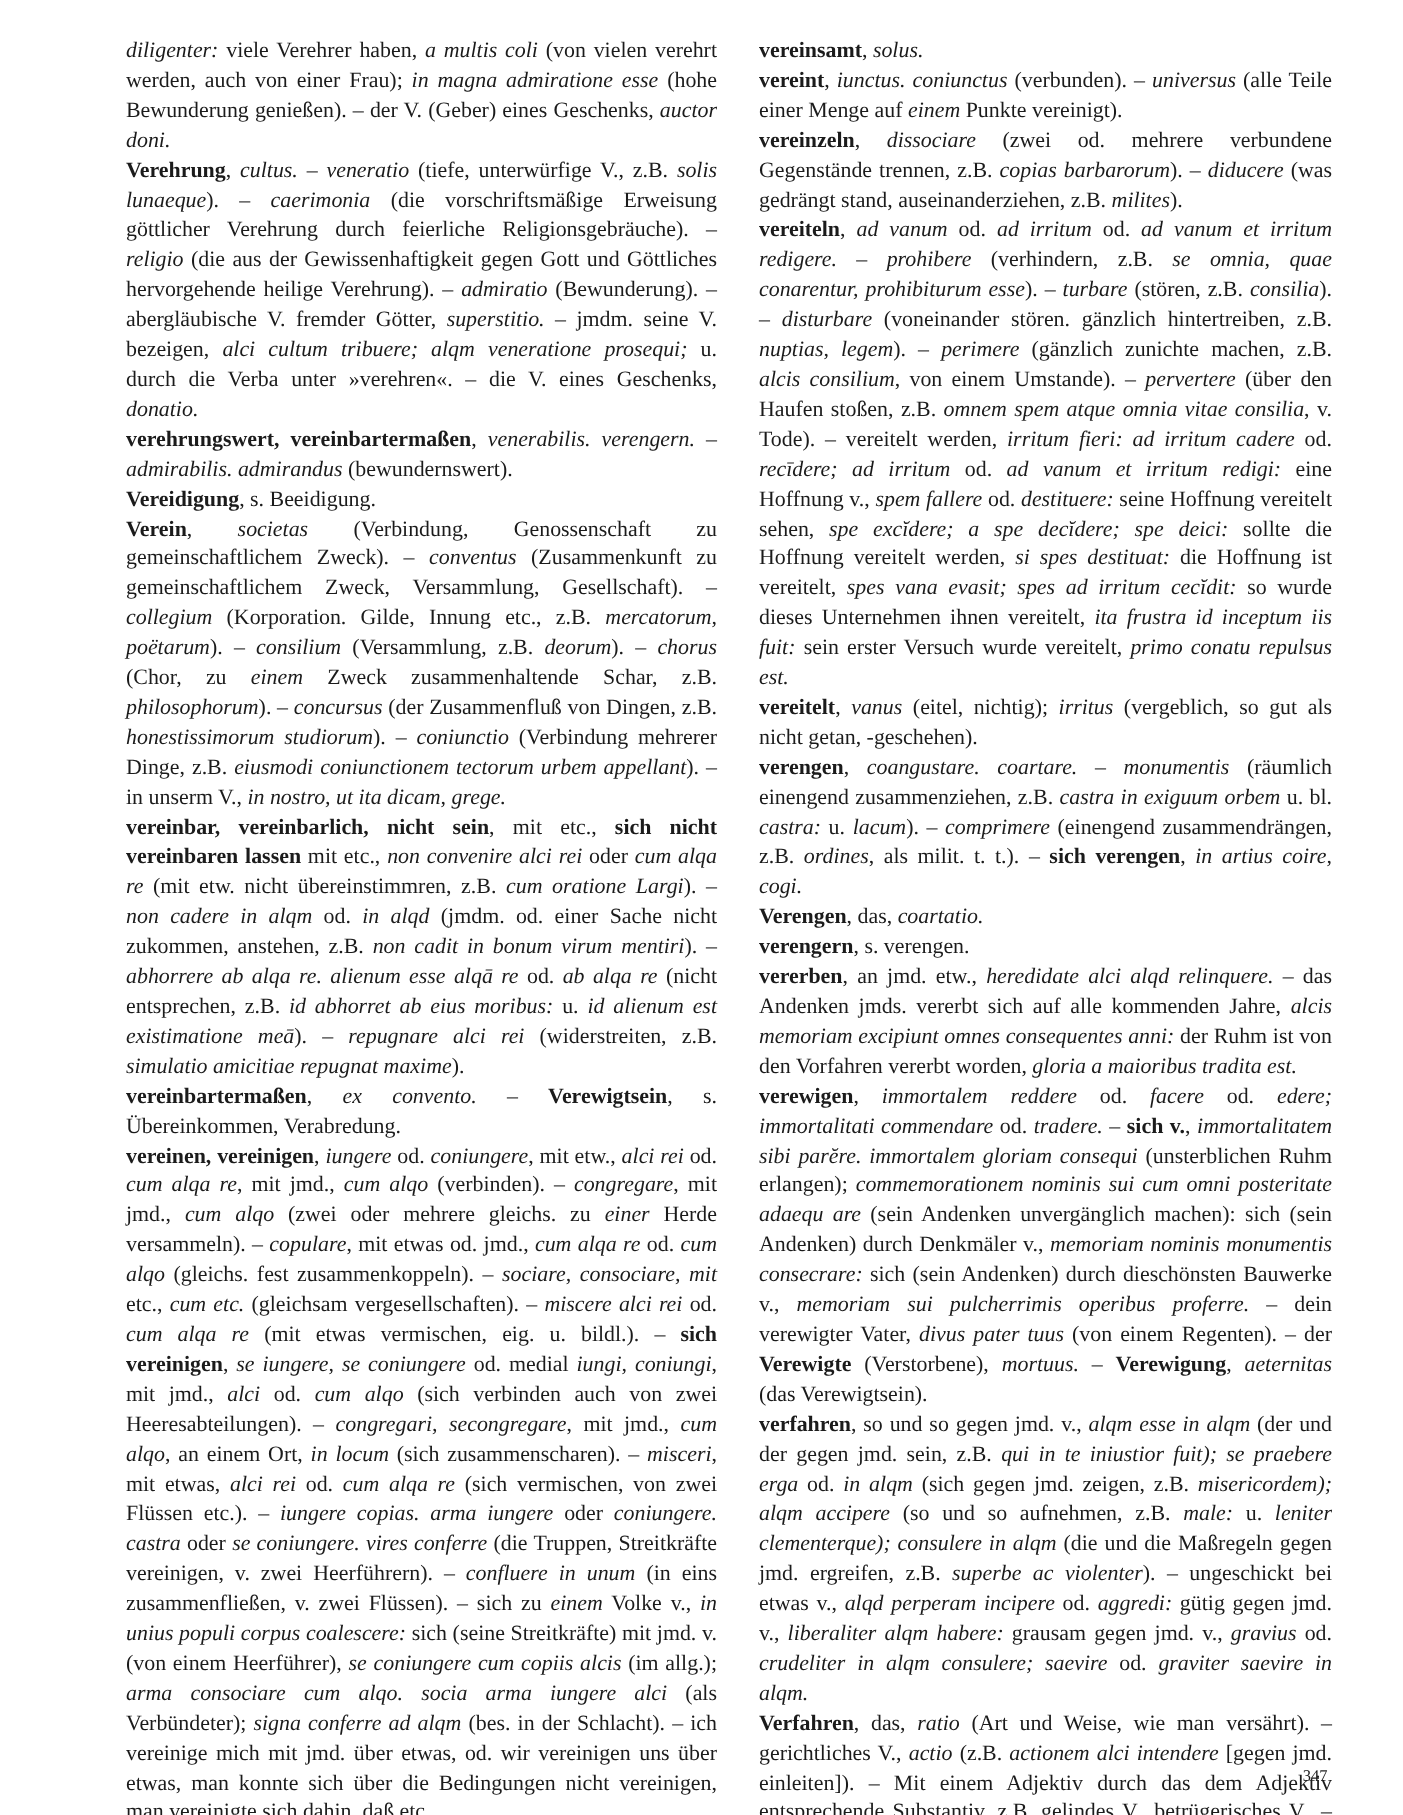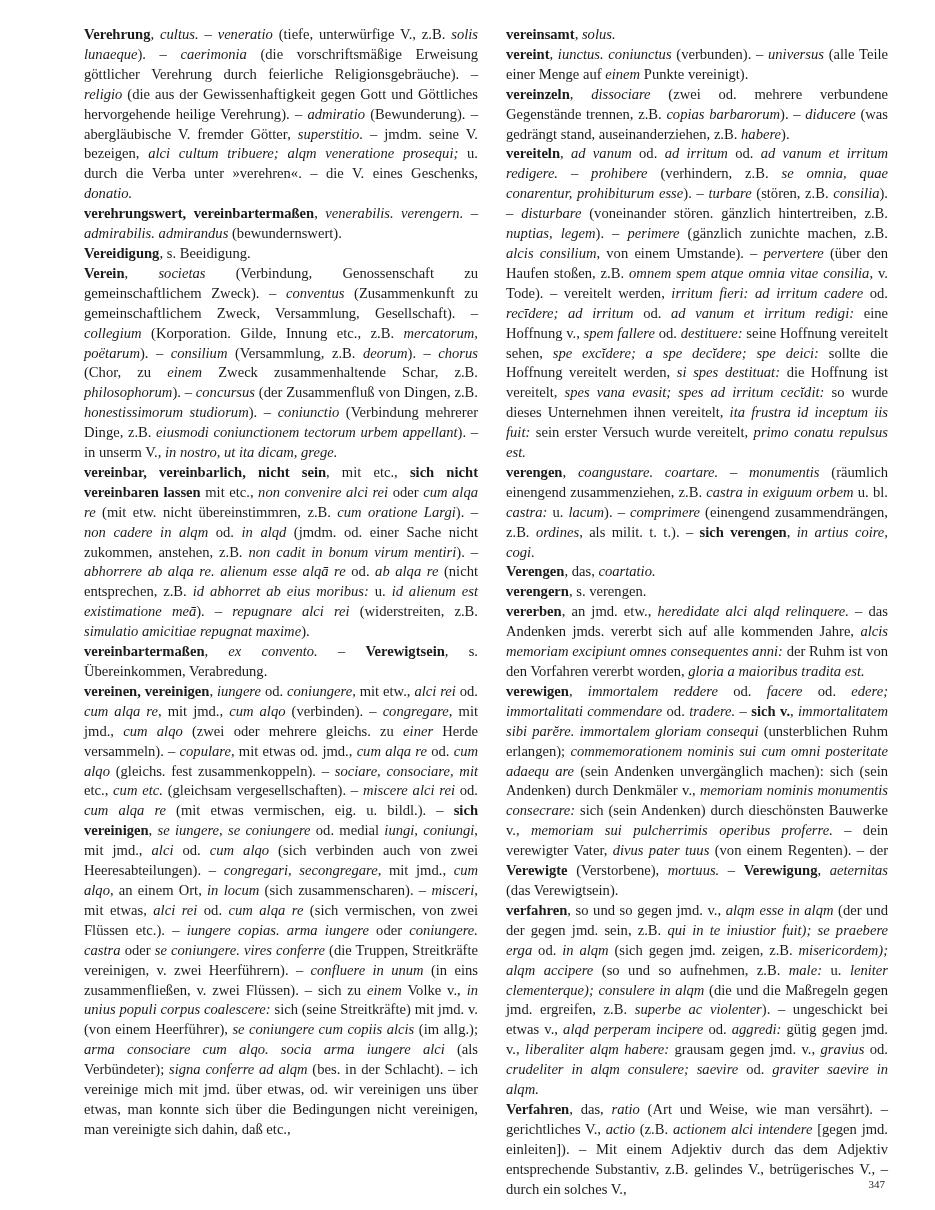--- a/index.html
+++ b/index.html
@@ -38,33 +38,35 @@
     font-size: 11px;
     color: #1b1b1b;
   }
 </style>
 </head>
 <body>
 
 <div class="page">
   <div class="columns">
     <div class="col col-left">
+        <p class="entry"><i>diligenter:</i> viele Verehrer haben, <i>a multis coli</i> (von vielen verehrt werden, auch von einer Frau); <i>in magna admiratione esse</i> (hohe Bewunderung genießen). – der V. (Geber) eines Geschenks, <i>auctor doni.</i></p>
         <p class="entry"><b>Verehrung</b>, <i>cultus.</i> – <i>veneratio</i> (tiefe, unterwürfige V., z.B. <i>solis lunaeque</i>). – <i>caerimonia</i> (die vorschriftsmäßige Erweisung göttlicher Verehrung durch feierliche Religionsgebräuche). – <i>religio</i> (die aus der Gewissenhaftigkeit gegen Gott und Göttliches hervorgehende heilige Verehrung). – <i>admiratio</i> (Bewunderung). – abergläubische V. fremder Götter, <i>superstitio.</i> – jmdm. seine V. bezeigen, <i>alci cultum tribuere; alqm veneratione prosequi;</i> u. durch die Verba unter »verehren«. – die V. eines Geschenks, <i>donatio.</i></p>
         <p class="entry"><b>verehrungswert, vereinbartermaßen</b>, <i>venerabilis. verengern.</i> – <i>admirabilis. admirandus</i> (bewundernswert).</p>
         <p class="entry"><b>Vereidigung</b>, s. Beeidigung.</p>
         <p class="entry"><b>Verein</b>, <i>societas</i> (Verbindung, Genossenschaft zu gemeinschaftlichem Zweck). – <i>conventus</i> (Zusammenkunft zu gemeinschaftlichem Zweck, Versammlung, Gesellschaft). – <i>collegium</i> (Korporation. Gilde, Innung etc., z.B. <i>mercatorum, poëtarum</i>). – <i>consilium</i> (Versammlung, z.B. <i>deorum</i>). – <i>chorus</i> (Chor, zu <i>einem</i> Zweck zusammenhaltende Schar, z.B. <i>philosophorum</i>). – <i>concursus</i> (der Zusammenfluß von Dingen, z.B. <i>honestissimorum studiorum</i>). – <i>coniunctio</i> (Verbindung mehrerer Dinge, z.B. <i>eiusmodi coniunctionem tectorum urbem appellant</i>). – in unserm V., <i>in nostro, ut ita dicam, grege.</i></p>
         <p class="entry"><b>vereinbar, vereinbarlich, nicht sein</b>, mit etc., <b>sich nicht vereinbaren lassen</b> mit etc., <i>non convenire alci rei</i> oder <i>cum alqa re</i> (mit etw. nicht übereinstimmren, z.B. <i>cum oratione Largi</i>). – <i>non cadere in alqm</i> od. <i>in alqd</i> (jmdm. od. einer Sache nicht zukommen, anstehen, z.B. <i>non cadit in bonum virum mentiri</i>). – <i>abhorrere ab alqa re. alienum esse alqā re</i> od. <i>ab alqa re</i> (nicht entsprechen, z.B. <i>id abhorret ab eius moribus:</i> u. <i>id alienum est existimatione meā</i>). – <i>repugnare alci rei</i> (widerstreiten, z.B. <i>simulatio amicitiae repugnat maxime</i>).</p>
         <p class="entry"><b>vereinbartermaßen</b>, <i>ex convento.</i> – <b>Verewigtsein</b>, s. Übereinkommen, Verabredung.</p>
         <p class="entry"><b>vereinen, vereinigen</b>, <i>iungere</i> od. <i>coniungere</i>, mit etw., <i>alci rei</i> od. <i>cum alqa re</i>, mit jmd., <i>cum alqo</i> (verbinden). – <i>congregare</i>, mit jmd., <i>cum alqo</i> (zwei oder mehrere gleichs. zu <i>einer</i> Herde versammeln). – <i>copulare</i>, mit etwas od. jmd., <i>cum alqa re</i> od. <i>cum alqo</i> (gleichs. fest zusammenkoppeln). – <i>sociare, consociare, mit</i> etc., <i>cum etc.</i> (gleichsam vergesellschaften). – <i>miscere alci rei</i> od. <i>cum alqa re</i> (mit etwas vermischen, eig. u. bildl.). – <b>sich vereinigen</b>, <i>se iungere, se coniungere</i> od. medial <i>iungi, coniungi</i>, mit jmd., <i>alci</i> od. <i>cum alqo</i> (sich verbinden auch von zwei Heeresabteilungen). – <i>congregari, secongregare</i>, mit jmd., <i>cum alqo</i>, an einem Ort, <i>in locum</i> (sich zusammenscharen). – <i>misceri</i>, mit etwas, <i>alci rei</i> od. <i>cum alqa re</i> (sich vermischen, von zwei Flüssen etc.). – <i>iungere copias. arma iungere</i> oder <i>coniungere. castra</i> oder <i>se coniungere. vires conferre</i> (die Truppen, Streitkräfte vereinigen, v. zwei Heerführern). – <i>confluere in unum</i> (in eins zusammenfließen, v. zwei Flüssen). – sich zu <i>einem</i> Volke v., <i>in unius populi corpus coalescere:</i> sich (seine Streitkräfte) mit jmd. v. (von einem Heerführer), <i>se coniungere cum copiis alcis</i> (im allg.); <i>arma consociare cum alqo. socia arma iungere alci</i> (als Verbündeter); <i>signa conferre ad alqm</i> (bes. in der Schlacht). – ich vereinige mich mit jmd. über etwas,  od.  wir vereinigen uns über etwas,  man konnte sich über die Bedingungen nicht vereinigen,  man vereinigte sich dahin, daß etc., </p>
       </div>
     <div class="col col-right">
         <p class="entry"><b>vereinsamt</b>, <i>solus.</i></p>
         <p class="entry"><b>vereint</b>, <i>iunctus. coniunctus</i> (verbunden). – <i>universus</i> (alle Teile einer Menge auf <i>einem</i> Punkte vereinigt).</p>
-        <p class="entry"><b>vereinzeln</b>, <i>dissociare</i> (zwei od. mehrere verbundene Gegenstände trennen, z.B. <i>copias barbarorum</i>). – <i>diducere</i> (was gedrängt stand, auseinanderziehen, z.B. <i>habere</i>).</p>
+        <p class="entry"><b>vereinzeln</b>, <i>dissociare</i> (zwei od. mehrere verbundene Gegenstände trennen, z.B. <i>copias barbarorum</i>). – <i>diducere</i> (was gedrängt stand, auseinanderziehen, z.B. <i>milites</i>).</p>
         <p class="entry"><b>vereiteln</b>, <i>ad vanum</i> od. <i>ad irritum</i> od. <i>ad vanum et irritum redigere.</i> – <i>prohibere</i> (verhindern, z.B. <i>se omnia, quae conarentur, prohibiturum esse</i>). – <i>turbare</i> (stören, z.B. <i>consilia</i>). – <i>disturbare</i> (voneinander stören. gänzlich hintertreiben, z.B. <i>nuptias, legem</i>). – <i>perimere</i> (gänzlich zunichte machen, z.B. <i>alcis consilium</i>, von einem Umstande). – <i>pervertere</i> (über den Haufen stoßen, z.B. <i>omnem spem atque omnia vitae consilia</i>, v. Tode). – vereitelt werden, <i>irritum fieri: ad irritum cadere</i> od. <i>recīdere; ad irritum</i> od. <i>ad vanum et irritum redigi:</i> eine Hoffnung v., <i>spem fallere</i> od. <i>destituere:</i> seine Hoffnung vereitelt sehen, <i>spe excĭdere; a spe decĭdere; spe deici:</i> sollte die Hoffnung vereitelt werden, <i>si spes destituat:</i> die Hoffnung ist vereitelt, <i>spes vana evasit; spes ad irritum cecĭdit:</i> so wurde dieses Unternehmen ihnen vereitelt, <i>ita frustra id inceptum iis fuit:</i> sein erster Versuch wurde vereitelt, <i>primo conatu repulsus est.</i></p>
+        <p class="entry"><b>vereitelt</b>, <i>vanus</i> (eitel, nichtig); <i>irritus</i> (vergeblich, so gut als nicht getan, -geschehen).</p>
         <p class="entry"><b>verengen</b>, <i>coangustare. coartare.</i> – <i>monumentis</i> (räumlich einengend zusammenziehen, z.B. <i>castra in exiguum orbem</i> u. bl. <i>castra:</i> u. <i>lacum</i>). – <i>comprimere</i> (einengend zusammendrängen, z.B. <i>ordines</i>, als milit. t. t.). – <b>sich verengen</b>, <i>in artius coire, cogi.</i></p>
         <p class="entry"><b>Verengen</b>, das, <i>coartatio.</i></p>
         <p class="entry"><b>verengern</b>, s. verengen.</p>
         <p class="entry"><b>vererben</b>, an jmd. etw., <i>heredidate alci alqd relinquere.</i> – das Andenken jmds. vererbt sich auf alle kommenden Jahre, <i>alcis memoriam excipiunt omnes consequentes anni:</i> der Ruhm ist von den Vorfahren vererbt worden, <i>gloria a maioribus tradita est.</i></p>
         <p class="entry"><b>verewigen</b>, <i>immortalem reddere</i> od. <i>facere</i> od. <i>edere; immortalitati commendare</i> od. <i>tradere.</i> – <b>sich v.</b>, <i>immortalitatem sibi parĕre. immortalem gloriam consequi</i> (unsterblichen Ruhm erlangen); <i>commemorationem nominis sui cum omni posteritate adaequ are</i> (sein Andenken unvergänglich machen): sich (sein Andenken) durch Denkmäler v., <i>memoriam nominis monumentis consecrare:</i> sich (sein Andenken) durch dieschönsten Bauwerke v., <i>memoriam sui pulcherrimis operibus proferre.</i> – dein verewigter Vater, <i>divus pater tuus</i> (von einem Regenten). – der <b>Verewigte</b> (Verstorbene), <i>mortuus.</i> – <b>Verewigung</b>, <i>aeternitas</i> (das Verewigtsein).</p>
         <p class="entry"><b>verfahren</b>, so und so gegen jmd. v., <i>alqm esse in alqm</i> (der und der gegen jmd. sein, z.B. <i>qui in te iniustior fuit); se praebere erga</i> od. <i>in alqm</i> (sich gegen jmd. zeigen, z.B. <i>misericordem); alqm accipere</i> (so und so aufnehmen, z.B. <i>male:</i> u. <i>leniter clementerque); consulere in alqm</i> (die und die Maßregeln gegen jmd. ergreifen, z.B. <i>superbe ac violenter</i>). – ungeschickt bei etwas v., <i>alqd perperam incipere</i> od. <i>aggredi:</i> gütig gegen jmd. v., <i>liberaliter alqm habere:</i> grausam gegen jmd. v., <i>gravius</i> od. <i>crudeliter in alqm consulere; saevire</i> od. <i>graviter saevire in alqm.</i></p>
         <p class="entry"><b>Verfahren</b>, das, <i>ratio</i> (Art und Weise, wie man versährt). – gerichtliches V., <i>actio</i> (z.B. <i>actionem alci intendere</i> [gegen jmd. einleiten]). – Mit einem Adjektiv durch das dem Adjektiv entsprechende Substantiv, z.B. gelindes V.,  betrügerisches V.,  – durch ein solches V., </p>
       </div>
   </div>
   <div class="page-number">347</div>

